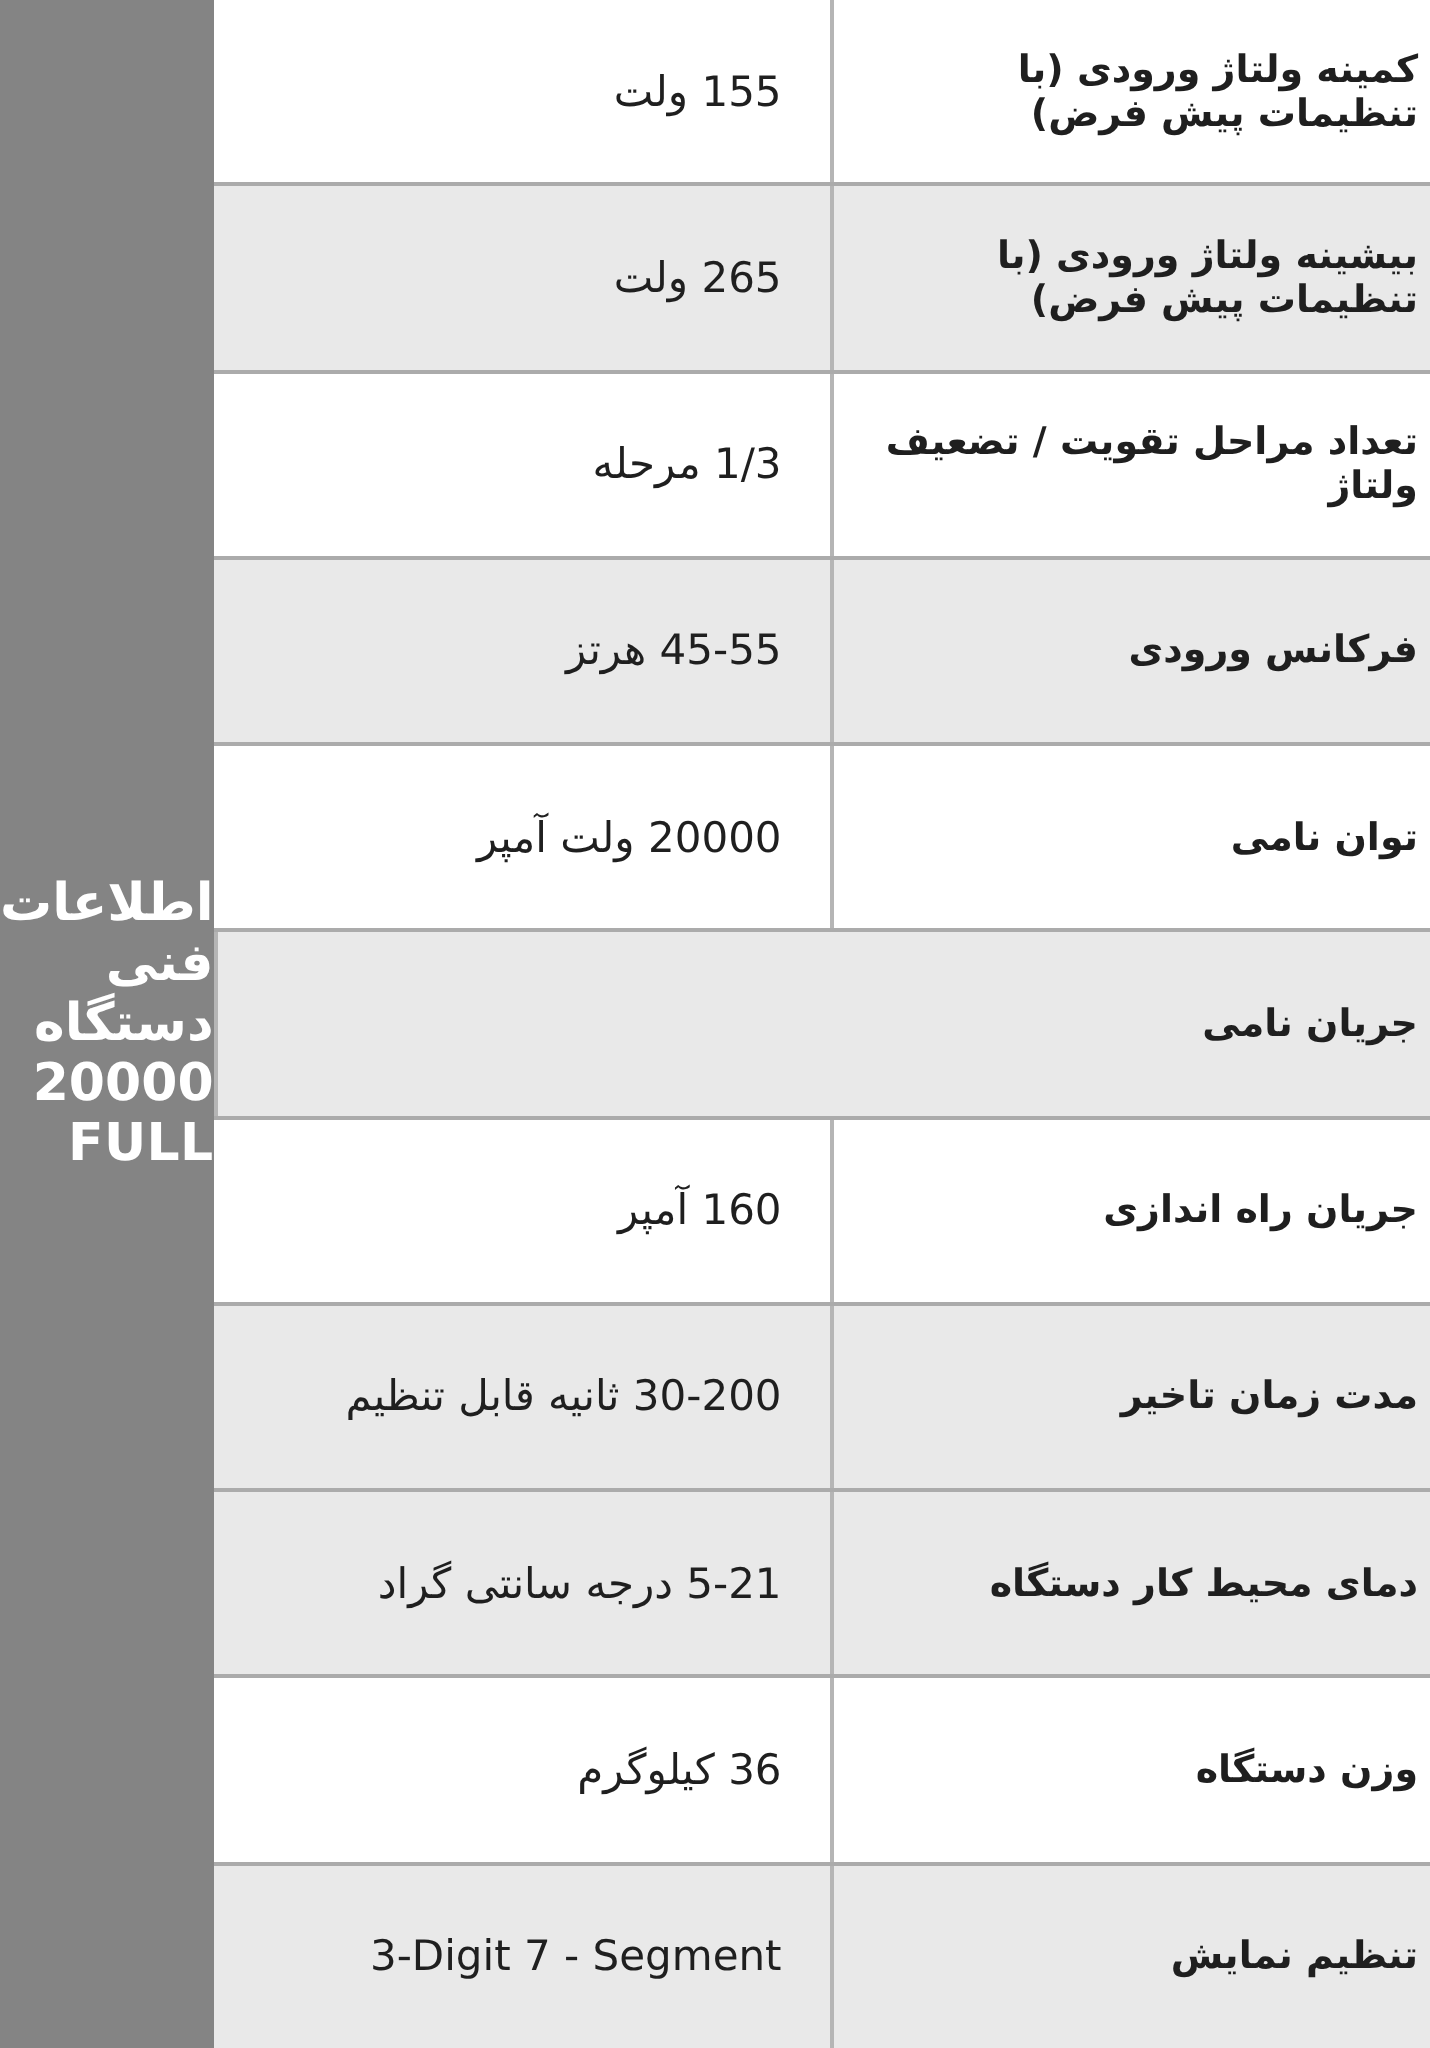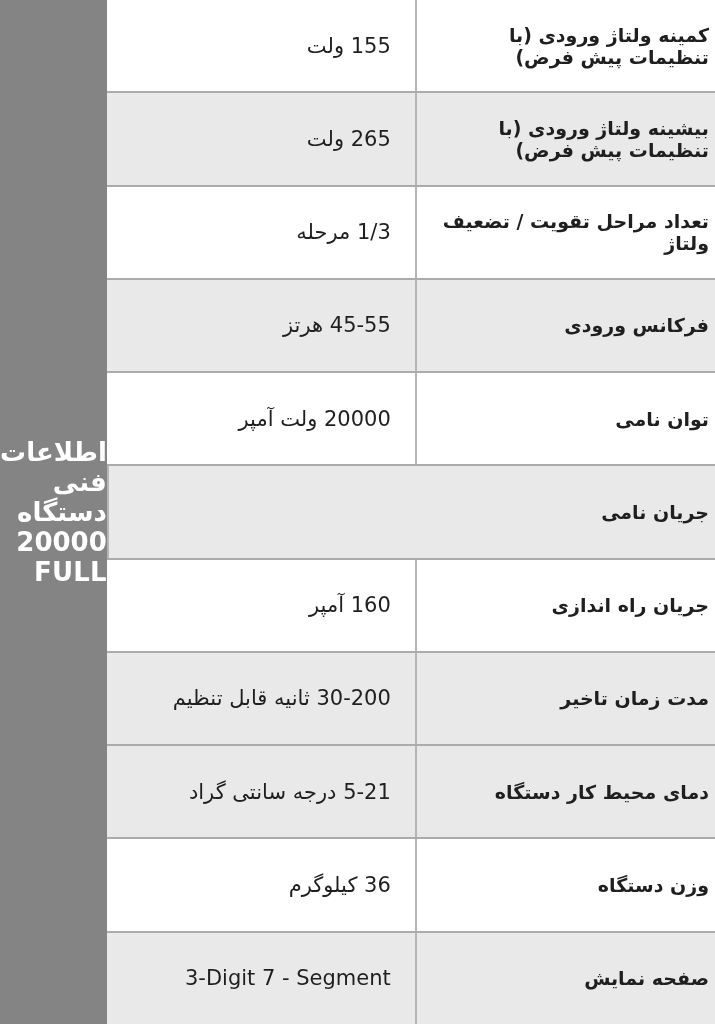--- a/index.html
+++ b/index.html
@@ -129,16 +129,16 @@
       <div class="row">
     <div class="cell value">
       <span dir="auto">36  کیلوگرم</span>
     </div>
     <div class="cell label">وزن دستگاه</div>
   </div>
       <div class="row alt">
     <div class="cell value">
       <span dir="auto">3-Digit 7 - Segment</span>
     </div>
-    <div class="cell label">صفحه نمایش</div>
+    <div class="cell label">تنظیم نمایش</div>
   </div>
     </div>
 </div>
 
 </body></html>

